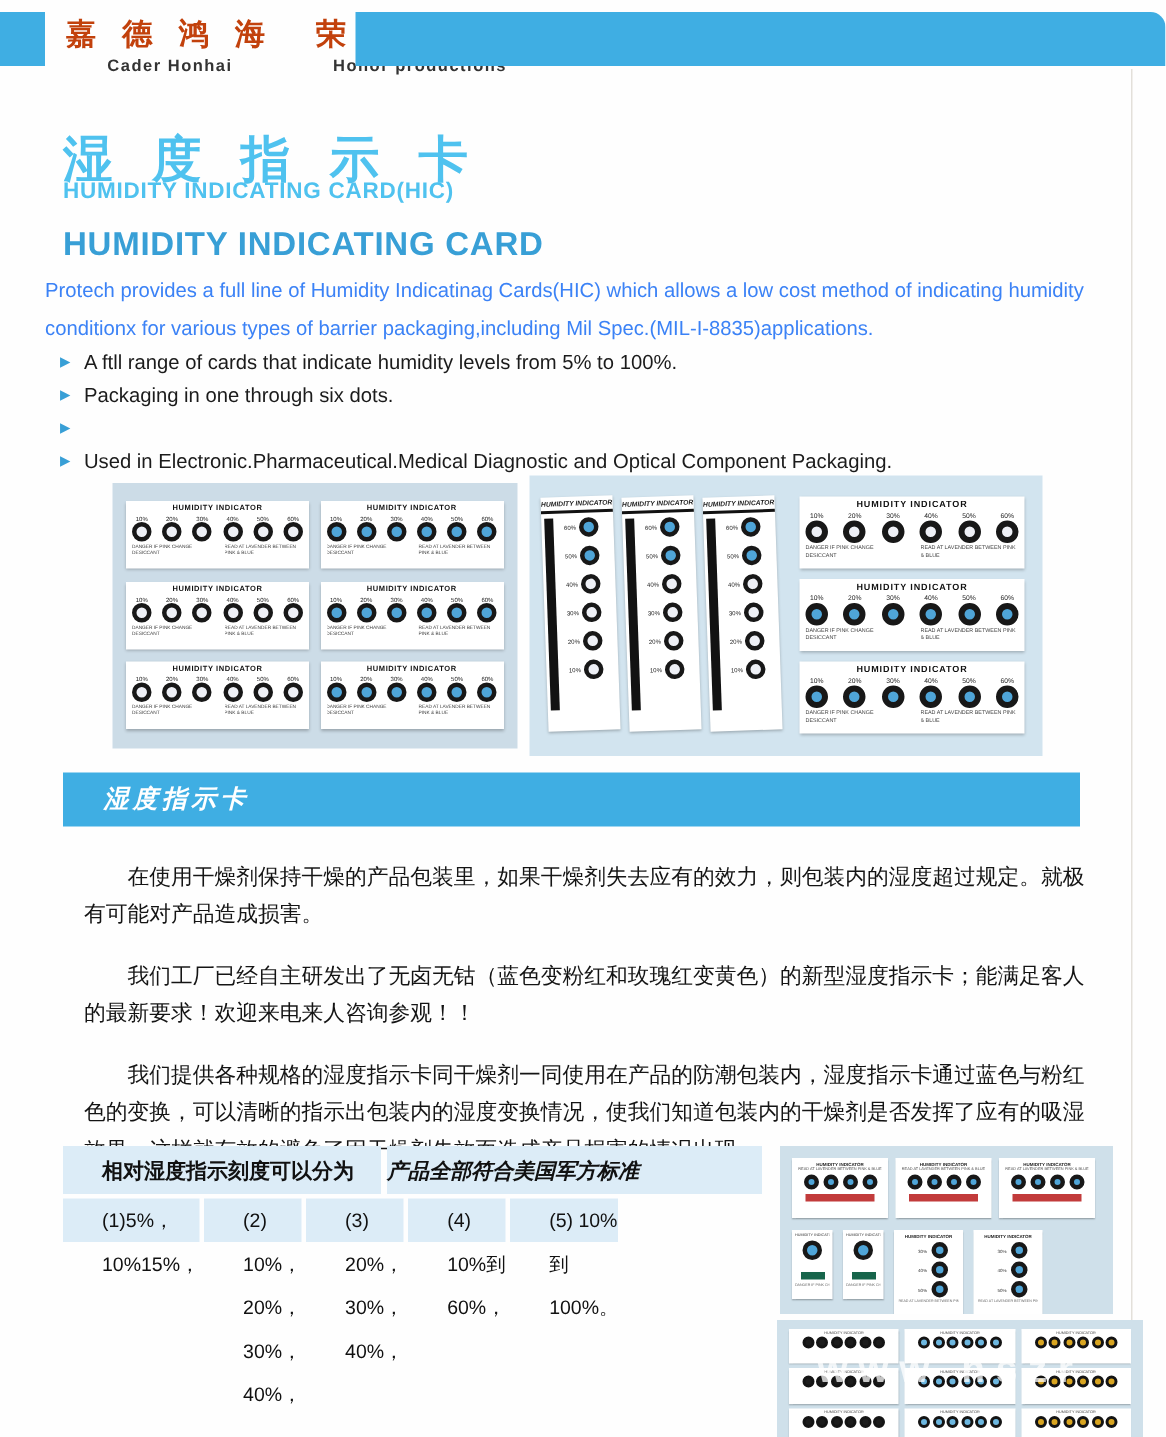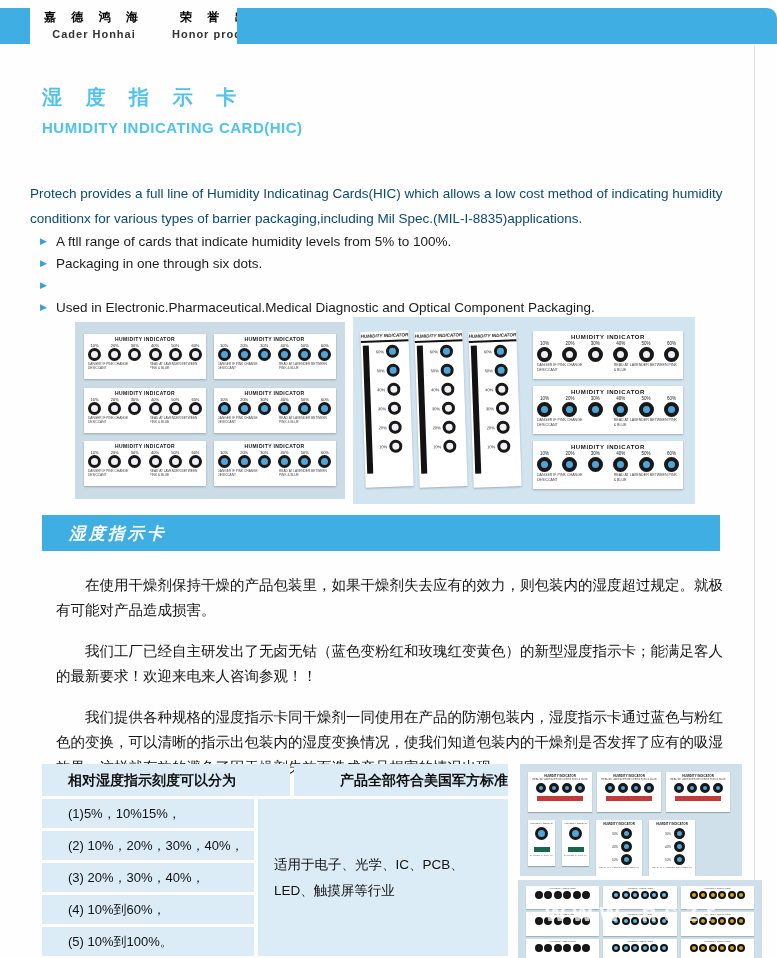--- a/index.html
+++ b/index.html
@@ -9,32 +9,32 @@
     background:#ffffff;color:#1d1d1d;
     position:relative;overflow:hidden;
   }
   #page{position:absolute;inset:0;background:#fefefe;}
   .abs{position:absolute;}
 
   
   .brand-square{left:0;top:8px;width:30px;height:36px;background:var(--accent,#3FAEE3);}
   .brand-block{left:44px;top:9px;display:flex;gap:28px;}
   .brand-col{text-align:center;}
-  .brand-cn{font-size:12px;font-weight:bold;letter-spacing:6px;color:#000000;white-space:nowrap;}
+  .brand-cn{font-size:20px;font-weight:bold;letter-spacing:6px;color:#c2410c;white-space:nowrap;}
   .brand-en{font-size:11px;color:#333;letter-spacing:1px;margin-top:2px;white-space:nowrap;font-weight:bold;}
   .header-bar{left:237px;top:8px;right:0;height:36px;background:var(--accent,#3FAEE3);border-top-right-radius:10px;}
   .edge-line{left:754px;top:46px;bottom:0;width:1px;background:#e3e0da;}
 
   
-  .title-cn{left:42px;top:84px;font-size:20px;font-weight:bold;letter-spacing:9px;color:var(--title_light,#4FC2EF);}
+  .title-cn{left:42px;top:84px;font-size:33px;font-weight:bold;letter-spacing:9px;color:var(--title_light,#4FC2EF);font-family:Liberation Serif, serif;}
   .title-sub{left:42px;top:119px;font-size:15px;font-weight:bold;letter-spacing:.5px;color:var(--title_light,#4FC2EF);}
   .title-en{left:42px;top:150px;font-size:22px;font-weight:bold;letter-spacing:.5px;color:var(--heading_blue,#389FD6);}
 
   
-  .intro{left:30px;top:181px;width:722px;font-size:13.5px;line-height:25px;color:#0c4a6e;}
+  .intro{left:30px;top:181px;width:722px;font-size:13.5px;line-height:25px;color:#3b82f6;}
   .bullets{left:40px;top:234px;width:700px;}
   .bullet{display:flex;align-items:flex-start;margin-bottom:7px;}
   .tri{color:var(--heading_blue,#389FD6);font-size:9px;line-height:15px;margin-right:9px;flex:none;}
   .btext{font-size:13.5px;line-height:15px;color:#1b1b1b;}
 
   
   .panel{background:var(--panel_bg,#CCDCE7);overflow:hidden;box-sizing:border-box;}
   .panel-left{left:75px;top:322px;width:270px;height:177px;padding:12px 9px;display:grid;
     grid-template-columns:1fr 1fr;gap:8px 7px;}
   .panel-right{left:353px;top:317px;width:342px;height:187px;background:#d2e4ef;padding:14px 10px;display:flex;gap:14px;}
@@ -81,27 +81,27 @@
   .banner1{top:515px;font-style:italic;}
   .banner2{top:731px;}
 
   
   .paras{left:40px;top:557px;width:700px;}
   .paras p{margin:16px;text-indent:2em;font-size:14.5px;line-height:25px;color:#141414;}
 
   
   .spec-table{left:42px;top:764px;width:466px;}
   .t-hrow{display:flex;gap:4px;margin-bottom:3px;}
-  .t-c1{width:248px;box-sizing:border-box;background:var(--row_bg,#DCECF7);}
+  .t-c1{width:212px;box-sizing:border-box;background:var(--row_bg,#DCECF7);}
   .t-c2{flex:1;box-sizing:border-box;background:var(--row_bg,#DCECF7);}
   .t-h{height:32px;line-height:32px;font-weight:bold;font-size:14px;color:#111;}
   .t-h.left{padding-left:26px;}
-  .t-h.center{text-align:right;}
+  .t-h.center{text-align:left;font-style:italic;}
   .t-body{display:flex;gap:4px;}
-  .t-left{display:flex;flex-direction:column;gap:3px;width:212px;flex:none;}
+  .t-left{display:flex;flex-direction:row;gap:3px;width:212px;flex:none;align-items:flex-end;}
   .t-r{height:29px;line-height:29px;background:var(--row_bg,#DCECF7);padding-left:26px;font-size:13px;color:#111;}
   .t-note{display:flex;align-items:center;padding:0 16px;font-size:13.5px;line-height:26px;color:#111;}
 
   
   .panel-b1{left:520px;top:764px;width:222px;height:112px;background:#cfe0ea;padding:8px;}
   .b-row1{display:flex;gap:5px;}
   .b4card{width:64px;height:40px;background:#fff;box-shadow:0 1px 1px rgba(0,0,0,.25);
     padding:2px 3px;box-sizing:border-box;overflow:hidden;}
   .b4-title{font-size:3px;font-weight:bold;text-align:center;white-space:nowrap;overflow:hidden;}
   .b4-sub{font-size:2.6px;color:#555;text-align:center;white-space:nowrap;overflow:hidden;}
@@ -151,20 +151,21 @@
     <div class="brand-col">
       <div class="brand-cn">荣 誉 出 品</div>
       <div class="brand-en">Honor productions</div>
     </div>
   </div>
   <div class="abs header-bar"></div>
   <div class="abs edge-line"></div>
 
   <div class="abs title-cn">湿 度 指 示 卡</div>
   <div class="abs title-sub">HUMIDITY INDICATING CARD(HIC)</div>
+  <div class="abs title-en">HUMIDITY INDICATING CARD</div>
 
   <div class="abs intro">Protech provides a full line of Humidity Indicatinag Cards(HIC)  which allows a low cost method of indicating humidity conditionx for various types of barrier packaging,including Mil Spec.(MIL-I-8835)applications.</div>
 
   <div class="abs bullets">
       <div class="bullet">
         <span class="tri">▶</span>
         <span class="btext">A ftll range of cards that indicate humidity levels from 5% to 100%.</span>
       </div>
       <div class="bullet">
         <span class="tri">▶</span>
@@ -595,23 +596,20 @@
       <div class="t-c2 t-h center">产品全部符合美国军方标准</div>
     </div>
     <div class="t-body">
       <div class="t-left">
           <div class="t-r">(1)5%，10%15%，</div>
           <div class="t-r">(2) 10%，20%，30%，40%，</div>
           <div class="t-r">(3) 20%，30%，40%，</div>
           <div class="t-r">(4) 10%到60%，</div>
           <div class="t-r">(5) 10%到100%。</div>
         </div>
-      <div class="t-c2 t-note">
-        <span>适用于电子、光学、IC、PCB、LED、触摸屏等行业</span>
-      </div>
     </div>
   </div>
 
   <div class="abs panel panel-b1">
     <div class="b-row1">
         <div class="b4card">
           <div class="b4-title">HUMIDITY INDICATOR</div>
           <div class="b4-sub">READ AT LAVENDER BETWEEN PINK &amp; BLUE</div>
           <div class="b4-dots">
             <span class="b4-dot"></span>

